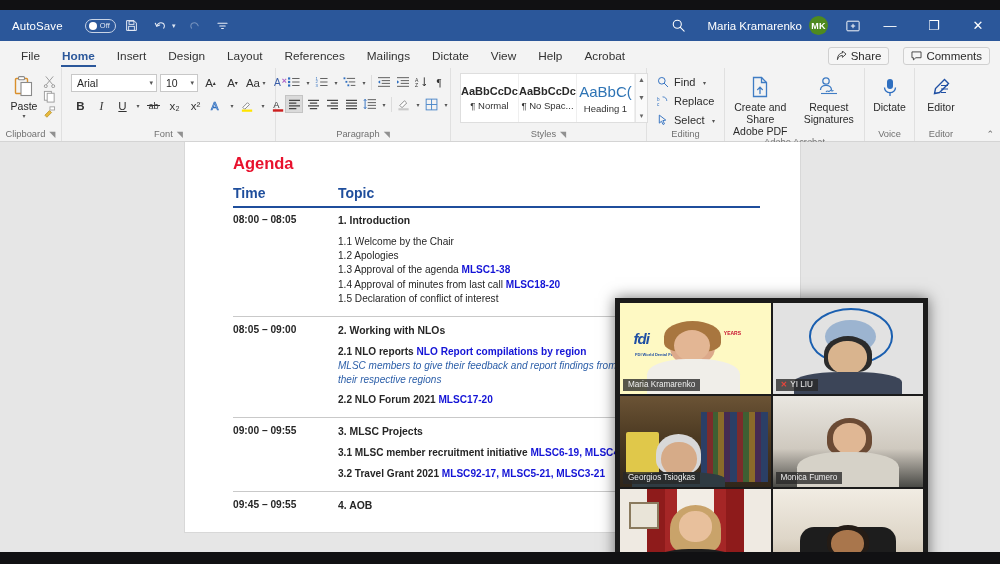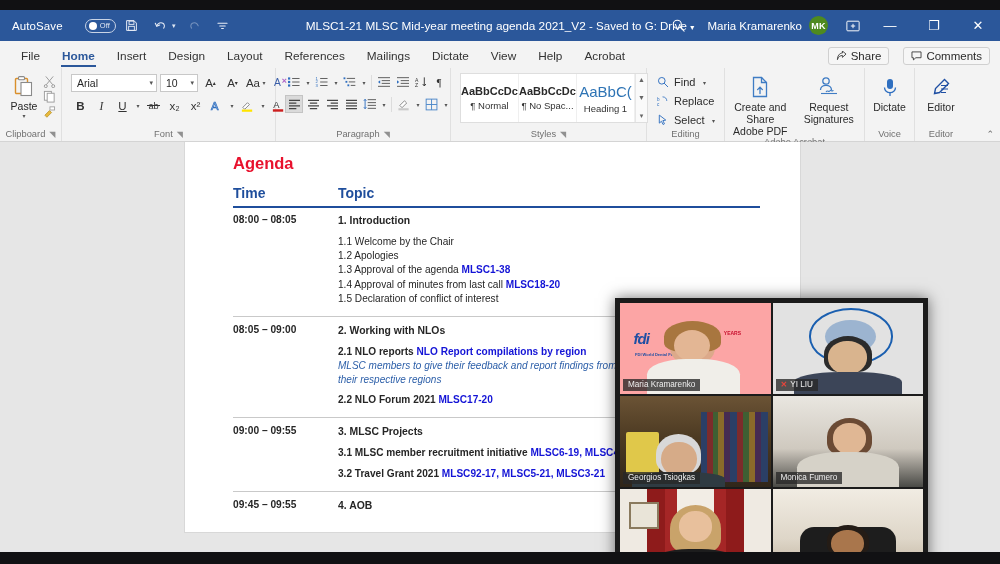--- a/index.html
+++ b/index.html
@@ -111,21 +111,21 @@
 
   
   .vid-panel { position:absolute; left:615px; top:156px; width:313px; height:287px; background:#1b1b1b; border:5px solid #1b1b1b; box-shadow:0 0 14px rgba(0,0,0,.55); }
   .vid-grid { display:grid; grid-template-columns:1fr 1fr; grid-template-rows:1fr 1fr 1fr; width:100%; height:100%; gap:2px; background:#1b1b1b; }
   .tile { position:relative; overflow:hidden; background:#2a2a2a; }
   .tile.speaking { outline:2px solid #8fd14f; outline-offset:-2px; }
   .tile .name { position:absolute; left:3px; bottom:3px; background:rgba(40,40,40,.78); color:#eee; font-size:8.2px; padding:1.5px 5px 2px; white-space:nowrap; max-width:94%; overflow:hidden; text-overflow:ellipsis; display:flex; align-items:center; gap:3px; }
   .muted-ico { color:#e8453c; font-size:8px; font-weight:bold; }
 
   
-  .bg-fdi { position:absolute; inset:0; background:#fca5a5; }
+  .bg-fdi { position:absolute; inset:0; background:#fef9c3; }
   .fdi-logo { position:absolute; left:9%; top:30%; font-size:15px; font-weight:bold; font-style:italic; color:#1f4fa3; letter-spacing:-1px; }
   .fdi-sub { position:absolute; left:10%; top:54%; font-size:4px; font-weight:bold; color:#1f4fa3; }
   .fdi-100 { position:absolute; left:40%; top:26%; font-size:15px; font-weight:bold; color:#c7102e; font-style:italic; }
   .fdi-years { position:absolute; left:69%; top:30%; font-size:5px; font-weight:bold; color:#c7102e; }
   .head { position:absolute; border-radius:50% 50% 45% 45%; }
   .torso { position:absolute; border-radius:42% 42% 0 0; }
 
   .bg-cn { position:absolute; inset:0; background:#e2e2e2; }
   .cn-seal { position:absolute; left:24%; top:6%; width:56%; height:62%; border:2.5px solid #1a5fb0; border-radius:50%; }
   .cn-seal:after { content:""; position:absolute; left:18%; top:18%; right:18%; bottom:18%; background:#1a5fb0; border-radius:50%; opacity:.35; }
@@ -176,25 +176,20 @@
         <svg width="13" height="13" viewBox="0 0 16 16">
             <path d="M12.6 8.4C11.4 5.1 8 3.6 5.4 5.2 3.3 6.5 2.8 9.3 4.4 11.2" fill="none" stroke="#cfd9ea" stroke-width="1.3" stroke-linecap="round"></path>
           </svg>
       </span>
       <span class="tb-icon">
         <svg width="11" height="8" viewBox="0 0 12 8">
             <path d="M1 1h10M3 4h6M5 6.6h2" stroke="#e9eef7" stroke-width="1.1" fill="none" stroke-linecap="round"></path>
           </svg>
       </span>
 
-      <div class="title-center">
-        <span>MLSC1-21 MLSC Mid-year meeting agenda 2021_V2</span>
-        <span class="saved">-  Saved to G: Drive</span>
-        <span class="title-caret">▾</span>
-      </div>
 
       <div class="title-right">
         <span class="search-btn">
           <svg width="15" height="15" viewBox="0 0 16 16">
               <circle cx="6.7" cy="6.7" r="4.3" fill="none" stroke="#fff" stroke-width="1.15"></circle>
               <path d="M10 10l4 4" stroke="#fff" stroke-width="1.15" stroke-linecap="round"></path>
             </svg>
         </span>
         <span class="acct">Maria Kramarenko</span>
         <span class="avatar">MK</span>

